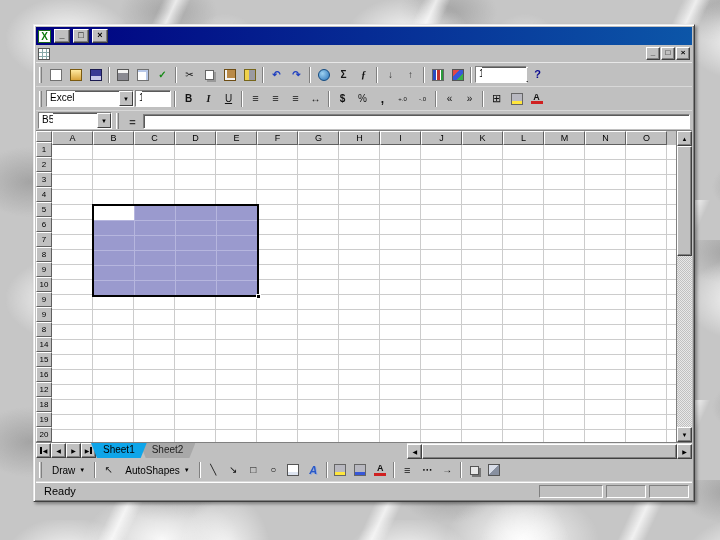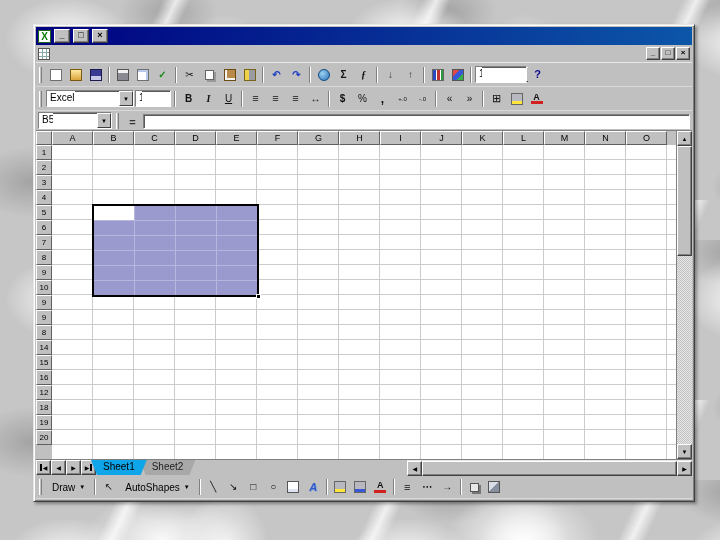--- a/index.html
+++ b/index.html
@@ -421,14 +421,21 @@
         <div class="tsep"></div>
         <div class="tbtn2">
           <span class="ic" style="background: rgb(232, 232, 232); border: 1px solid rgb(85, 85, 85); box-shadow: rgb(119, 119, 119) 2px 2px 0px; width: 9px; height: 9px;"></span>
         </div>
         <div class="tbtn2">
           <span class="ic" style="background: linear-gradient(135deg, rgb(216, 221, 232) 50%, rgb(136, 144, 160) 50%); border: 1px solid rgb(85, 85, 85);"></span>
         </div>
       </div>
   </div>
 
+  <div class="statusbar">
+    <div class="smsg">Ready</div>
+    <div class="spacer"></div>
+    <div class="spanel sp1"></div>
+    <div class="spanel sp2"></div>
+    <div class="spanel sp3"></div>
+  </div>
 
 </div>
 
 </body></html>

